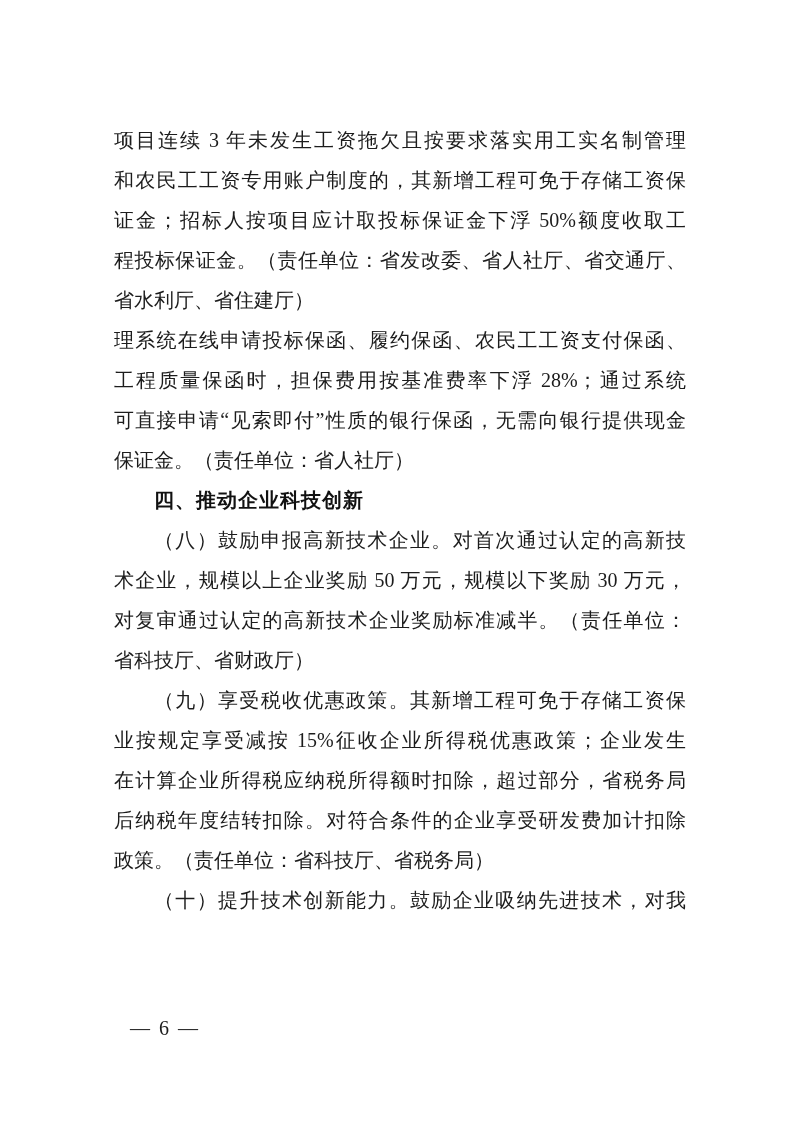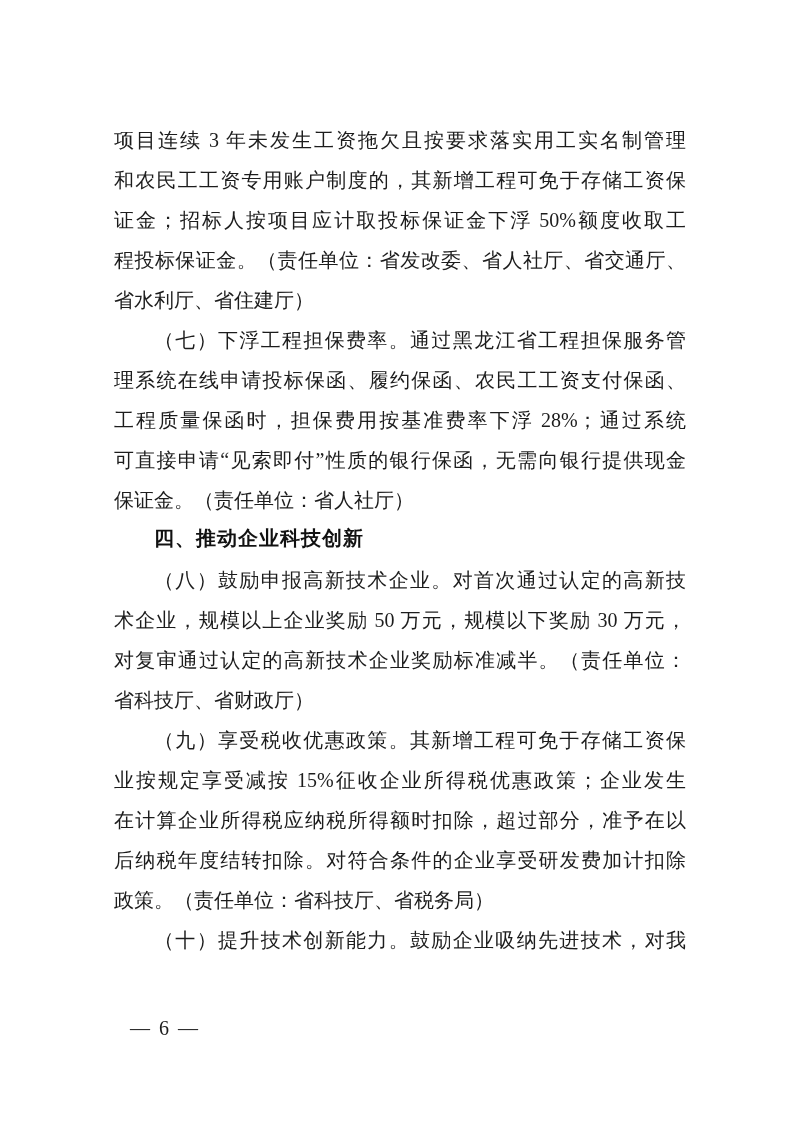--- a/index.html
+++ b/index.html
@@ -35,21 +35,21 @@
     white-space: nowrap;
   }
   .line.end {
     text-align: right;
     text-align-last: left;
   }
   .line.indent {
     text-indent: 2em;
   }
   .heading-line {
-    font-family: Liberation Mono, monospace;
+    font-family: Liberation Serif, serif;
     font-weight: bold;
     font-size: 20px;
     line-height: 40px;
     height: 40px;
     color: #111111;
     text-indent: 2em;
     letter-spacing: 1px;
     white-space: nowrap;
   }
   .page-footer {
@@ -71,40 +71,39 @@
 
     <div class="para">
       <div class="line">项目连续 3 年未发生工资拖欠且按要求落实用工实名制管理</div>
       <div class="line">和农民工工资专用账户制度的，其新增工程可免于存储工资保</div>
       <div class="line">证金；招标人按项目应计取投标保证金下浮 50%额度收取工</div>
       <div class="line">程投标保证金。（责任单位：省发改委、省人社厅、省交通厅、</div>
       <div class="line end">省水利厅、省住建厅）</div>
     </div>
 
     <div class="para">
-      <div class="line indent">（七）下浮工程担保费率。通过黑龙江省工程担保服务管</div>
       <div class="line">理系统在线申请投标保函、履约保函、农民工工资支付保函、</div>
       <div class="line">工程质量保函时，担保费用按基准费率下浮 28%；通过系统</div>
       <div class="line">可直接申请“见索即付”性质的银行保函，无需向银行提供现金</div>
       <div class="line end">保证金。（责任单位：省人社厅）</div>
     </div>
 
     <div class="heading-line">四、推动企业科技创新</div>
 
     <div class="para">
       <div class="line indent">（八）鼓励申报高新技术企业。对首次通过认定的高新技</div>
       <div class="line">术企业，规模以上企业奖励 50 万元，规模以下奖励 30 万元，</div>
       <div class="line">对复审通过认定的高新技术企业奖励标准减半。（责任单位：</div>
       <div class="line end">省科技厅、省财政厅）</div>
     </div>
 
     <div class="para">
       <div class="line indent">（九）享受税收优惠政策。其新增工程可免于存储工资保</div>
       <div class="line">业按规定享受减按 15%征收企业所得税优惠政策；企业发生</div>
-      <div class="line">在计算企业所得税应纳税所得额时扣除，超过部分，准予在以</div>
+      <div class="line">在计算企业所得税应纳税所得额时扣除，超过部分，省税务局</div>
       <div class="line">后纳税年度结转扣除。对符合条件的企业享受研发费加计扣除</div>
       <div class="line end">政策。（责任单位：省科技厅、省税务局）</div>
     </div>
 
     <div class="para">
       <div class="line indent">（十）提升技术创新能力。鼓励企业吸纳先进技术，对我</div>
     </div>
 
   </div>
 

